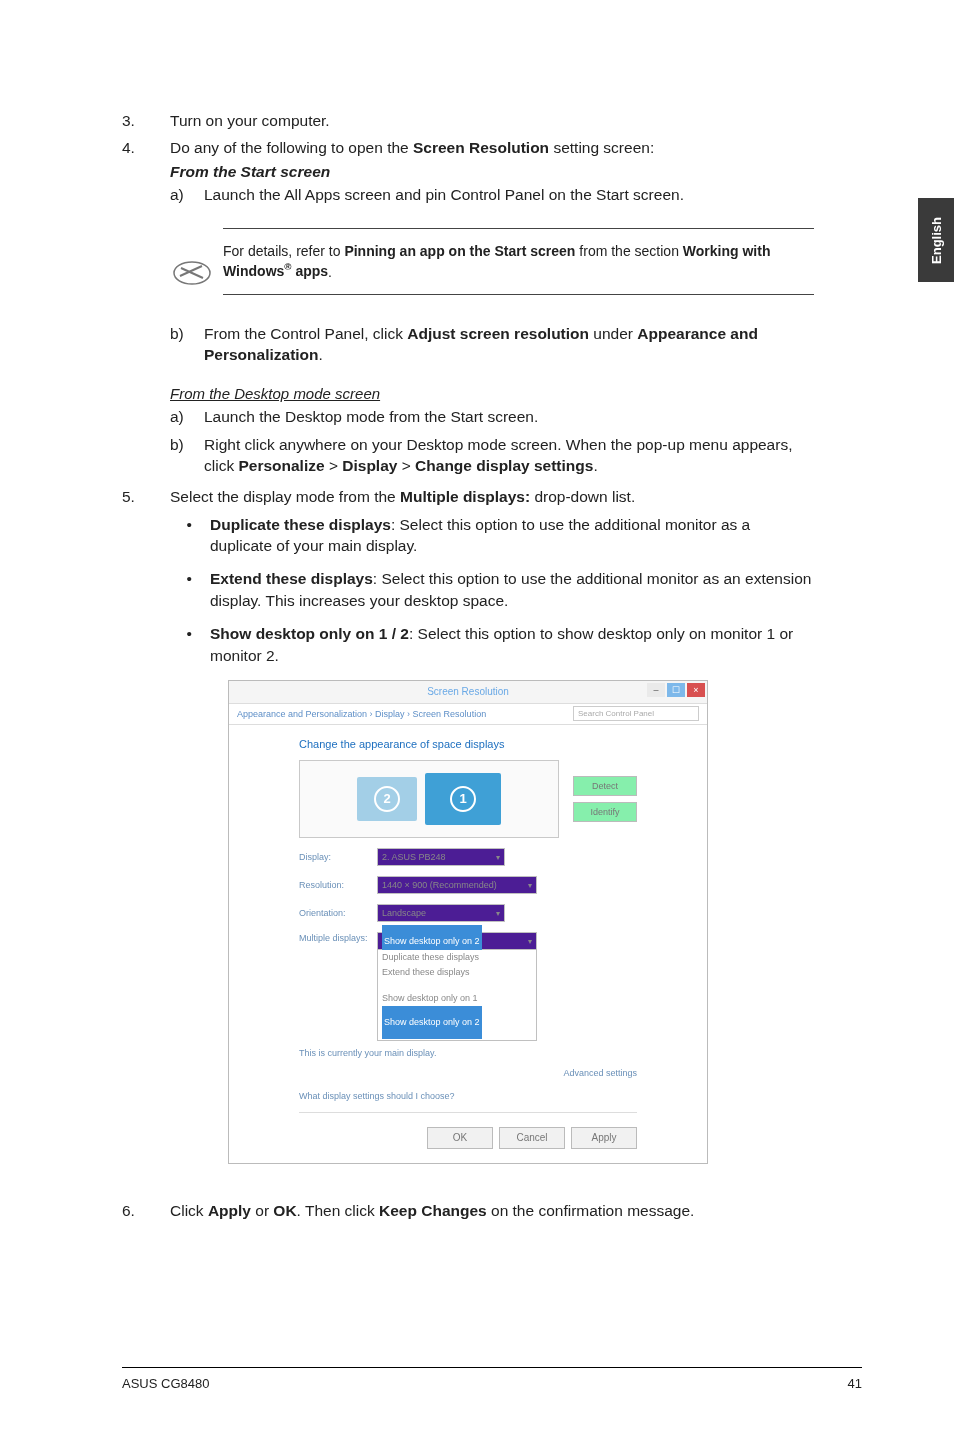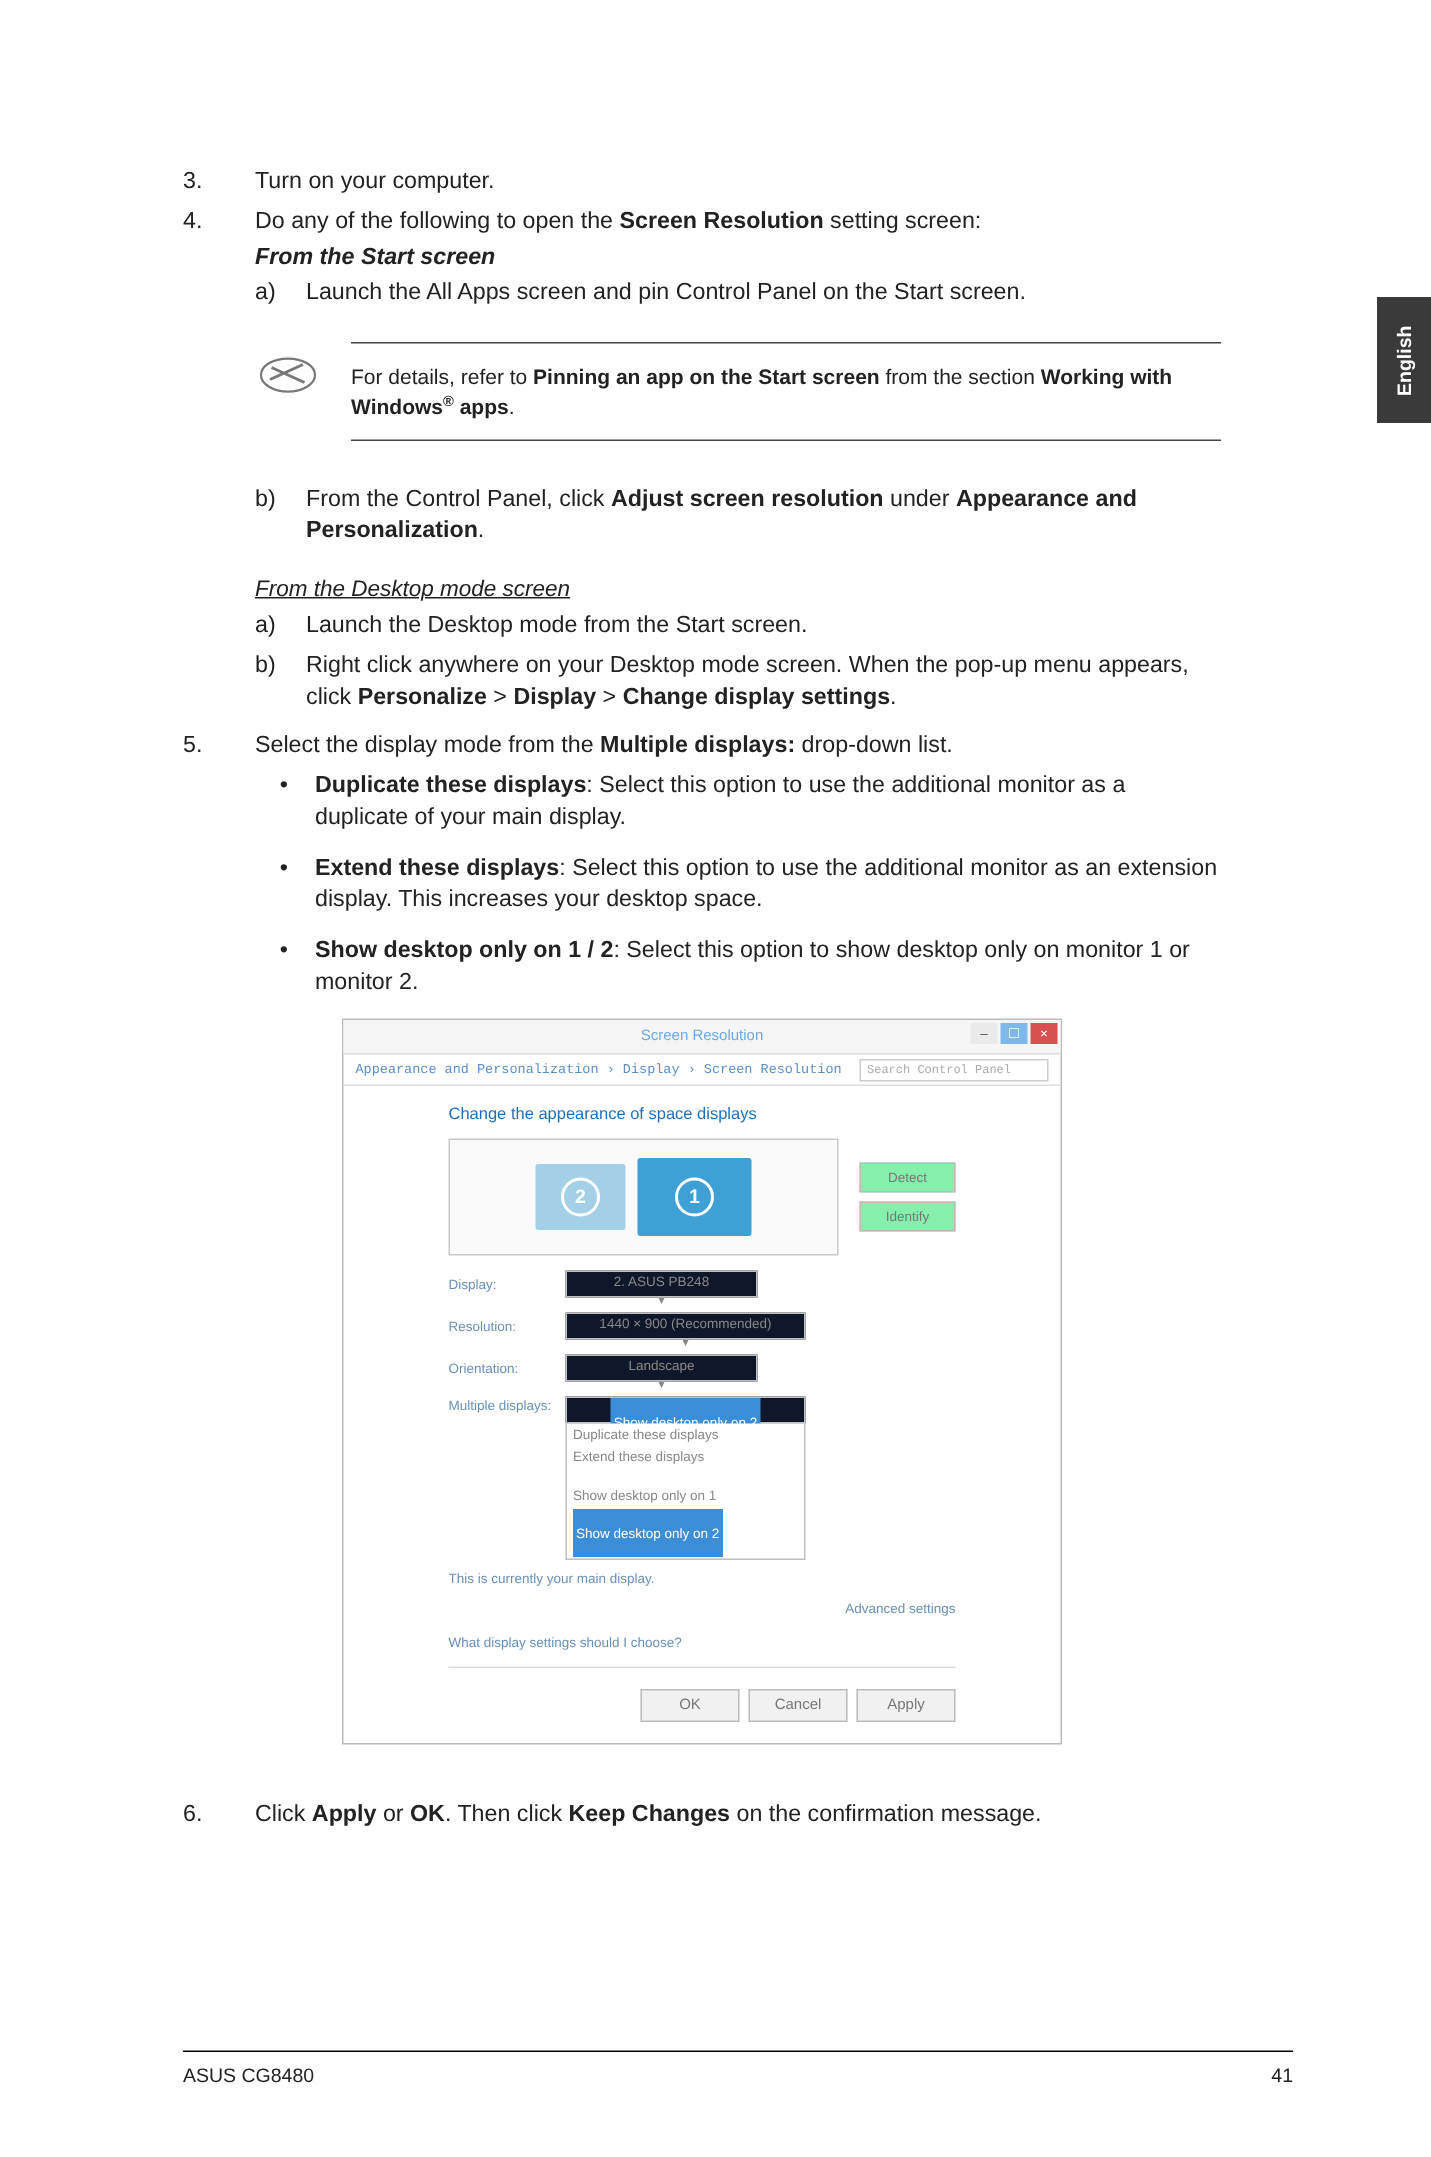--- a/index.html
+++ b/index.html
@@ -47,23 +47,23 @@
     margin-bottom: 6px;
   }
   .sub-indent { width: 48px; flex:none; }
   .sub-label  { width: 34px; flex:none; }
   .sub-text   { flex: 1; }
   .bold { font-weight: bold; }
   .italic-bold-u { font-style: italic; font-weight: bold; }
   .italic-u { font-style: italic; text-decoration: underline; }
   .note-row {
     display: flex;
-    align-items: flex-start;
+    align-items: flex-end;
     margin: 22px 0 28px 48px;
-    gap: 20px;
+    gap: 9px;
   }
   .note-icon {
     flex: none;
     width: 44px; height: 44px;
     display:flex; align-items:center; justify-content:center;
   }
   .note-text {
     flex: 1;
     border-top: 1px solid #444;
     border-bottom: 1px solid #444;
@@ -94,35 +94,35 @@
     position:absolute; right:2px; top:2px; display:flex; gap:2px;
   }
   .ss-titlebar .ctrls span {
     width:18px; height:14px; font-size:9px; display:flex; align-items:center; justify-content:center;
   }
   .ctrl-min{background:#eaeaea;color:#555;}
   .ctrl-max{background:#7db8ea;color:#fff;}
   .ctrl-close{background:#d85050;color:#fff;}
   .ss-breadcrumb{
     height:20px; border-bottom:1px solid #ddd; font-size:9px; color:#5e8fc7;
-    display:flex; align-items:center; padding:0 8px; justify-content:space-between;font-family:Liberation Mono, monospace;
+    display:flex; align-items:center; padding:0 8px; justify-content:space-between;
   }
   .ss-search{width:120px; height:13px; border:1px solid #ccc; font-size:8px; color:#aaa; padding-left:4px; display:flex;align-items:center;}
   .ss-body{padding:8px 70px 14px 70px;}
   .ss-heading{color:#1d6fbf; font-size:11px; margin:4px 0 8px 0;}
   .monitor-area{display:flex; align-items:center; gap:14px;}
   .monitor-box{flex:1; height:76px; border:1px solid #c9c9c9; background:#fafafa; display:flex; align-items:center; justify-content:center; gap:8px;}
   .monitor{width:76px;height:52px;background:#3fa0d6;border-radius:2px;display:flex;align-items:center;justify-content:center;color:#fff;font-weight:bold;font-size:26px;position:relative;}
   .monitor.dim{width:60px;height:44px;background:#a3cfe7;}
   .monitor .num-circle{width:22px;height:22px;border:2px solid #fff;border-radius:50%;display:flex;align-items:center;justify-content:center;font-size:13px;}
   .btn-col{display:flex;flex-direction:column;gap:6px;}
   .win-btn{width:62px;height:18px;border:1px solid #bbb;background:#86efac;font-size:9px;color:#777;display:flex;align-items:center;justify-content:center;}
   .form-row{display:flex;align-items:center;margin-top:10px;font-size:9px;color:#6a90b8;}
   .form-label{width:78px;color:#6a90b8;}
-  .form-select{height:16px;border:1px solid #c0c0c0;background:#0f172a;display:flex;align-items:center;justify-content:space-between;padding:0 4px;color:#888;min-width:118px;flex-direction:column;}
+  .form-select{height:16px;border:1px solid #c0c0c0;background:#4c1d95;display:flex;align-items:center;justify-content:space-between;padding:0 4px;color:#888;min-width:118px;}
   .form-select.wide{min-width:150px;}
   .arrow-down{font-size:8px;color:#888;}
   .blue-hilite{background:#3b8dd8;color:#fff;padding:10px 2px;display:inline-block;}
   .small-blue{color:#6a90b8;font-size:9px;margin-top:6px;}
   .right-link{color:#6a90b8;font-size:9px;margin-top:8px;text-align:right;}
   .final-btns{display:flex;gap:6px;justify-content:flex-end;margin:14px 0 0 0;}
   .fbtn{width:64px;height:20px;border:1px solid #bbb;background:#f1f1f1;display:flex;align-items:center;justify-content:center;font-size:10px;color:#777;}
   .footer{
     position:absolute; left:0; bottom:47px; width:100%;
     box-sizing:border-box; padding:0 92px 0 122px;

